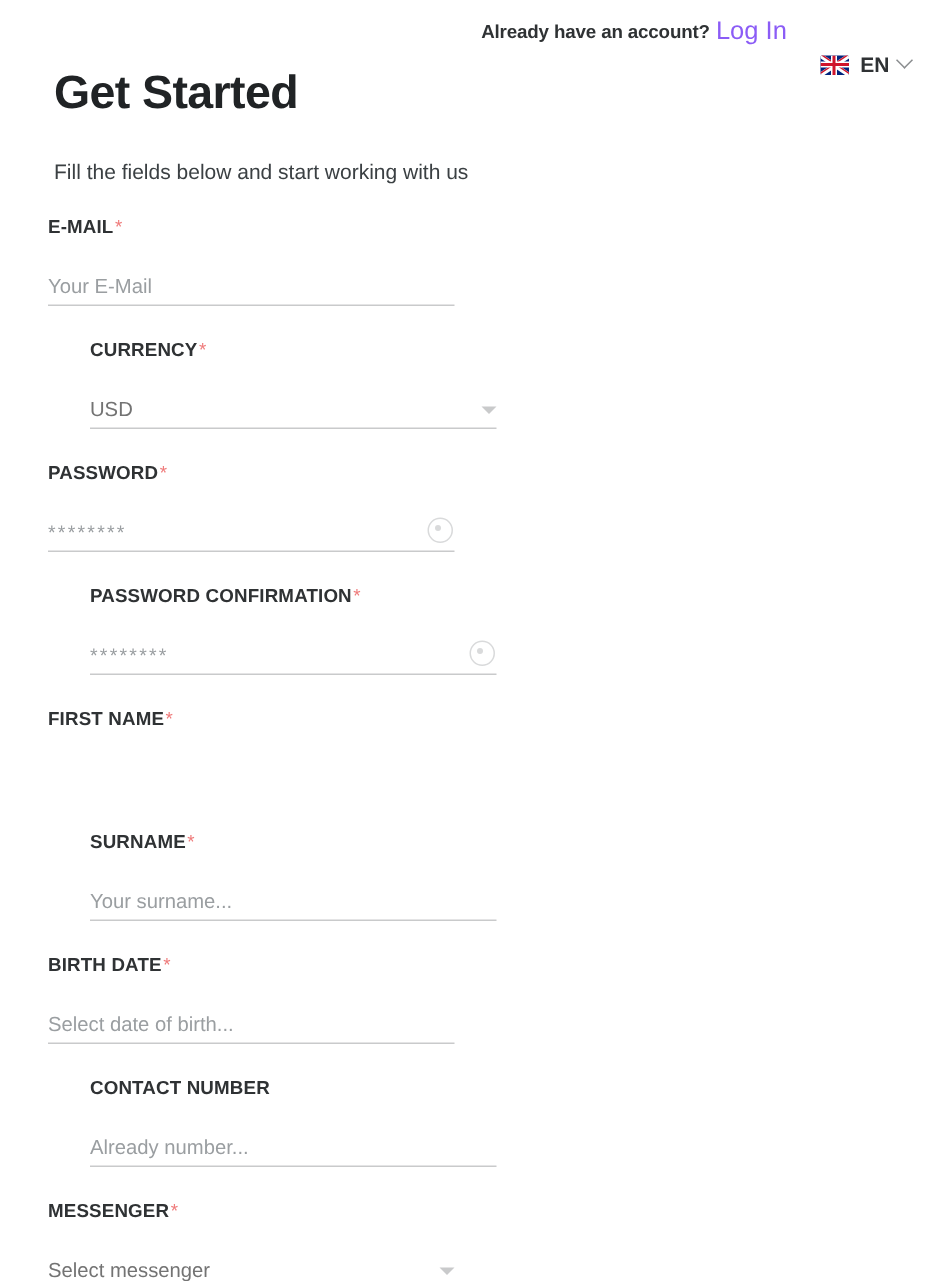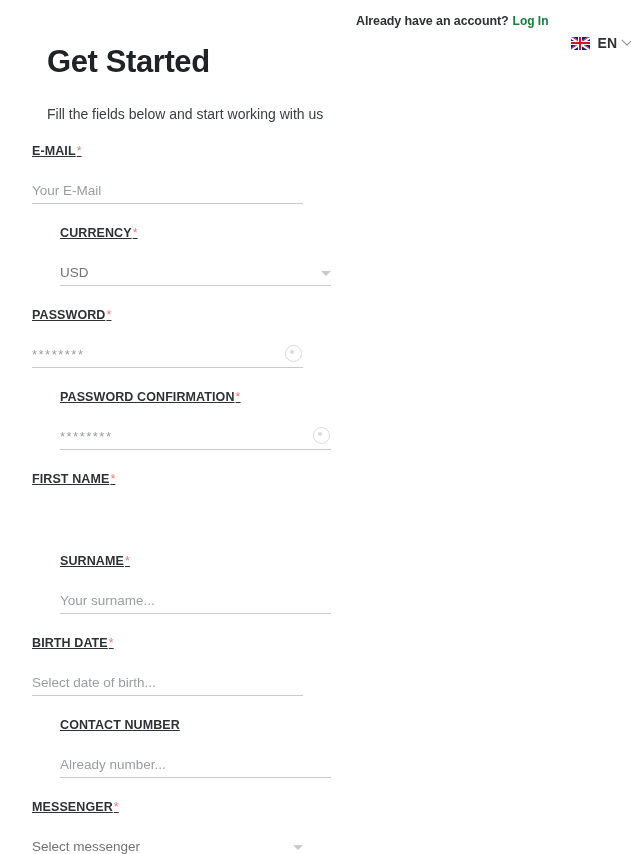--- a/index.html
+++ b/index.html
@@ -15,32 +15,33 @@
     overflow: hidden;
     position: relative;
   }
 
   
   .topbar {
     height: 42px;
     display: flex;
     align-items: center;
     justify-content: flex-end;
+    padding-right: 24px;
     box-sizing: border-box;
   }
   .account-text {
     font-size: 12.5px;
     font-weight: bold;
     color: #2f3234;
     letter-spacing: -0.1px;
   }
   .login-link {
-    font-size: 12px;
-    font-weight: bold;
-    color: #15803d;
+    font-size: 17px;
+    font-weight: normal;
+    color: #8b5cf6;
     margin-left: 4px;
     cursor: pointer;
     text-decoration: none;
   }
   .lang {
     display: flex;
     align-items: center;
     margin-left: 22px;
     cursor: pointer;
     margin-top: 44px;
@@ -84,21 +85,21 @@
   .chev-small {
     margin-left: 6px;
     width: 7px;
     height: 7px;
     border-right: 1.3px solid #8a8d8f;
     border-bottom: 1.3px solid #8a8d8f;
     transform: rotate(45deg) translate(-2px, -2px);
   }
 
   
-  .page-head { padding: 0 47px; }
+  .page-head { padding: 0 36px; }
   h1.title {
     font-size: 31px;
     font-weight: bold;
     margin: 0;
     padding-top: 2px;
     letter-spacing: -0.4px;
     color: #202325;
   }
   .subtitle {
     font-size: 14px;
@@ -111,21 +112,20 @@
     margin-top: 22px;
     padding: 0 32px 0 32px;
     display: flex;
     flex-wrap: wrap;
   }
   .field {
     width: 271px;
     box-sizing: border-box;
     height: 82px;
     position: relative;
-    text-decoration: underline;
   }
   .field.right { margin-left: 28px; }
 
   .flabel {
     font-size: 12.5px;
     font-weight: bold;
     letter-spacing: 0.1px;
     color: #2f3234;
     text-transform: uppercase;
     white-space: nowrap;

